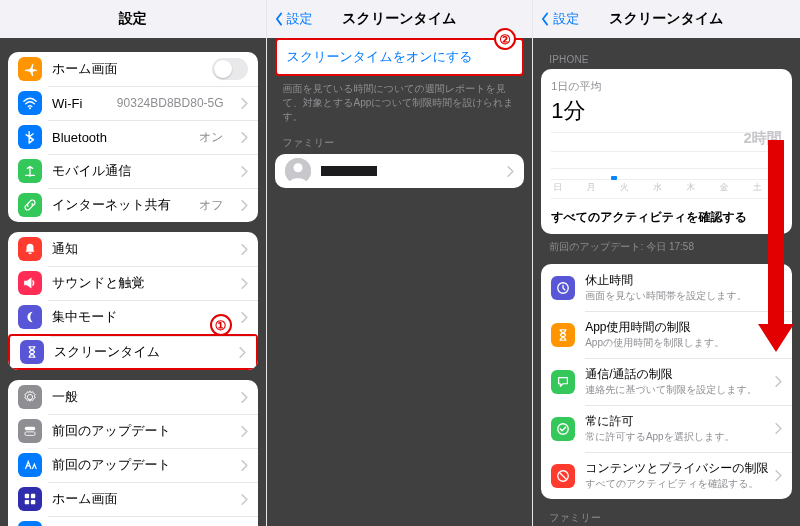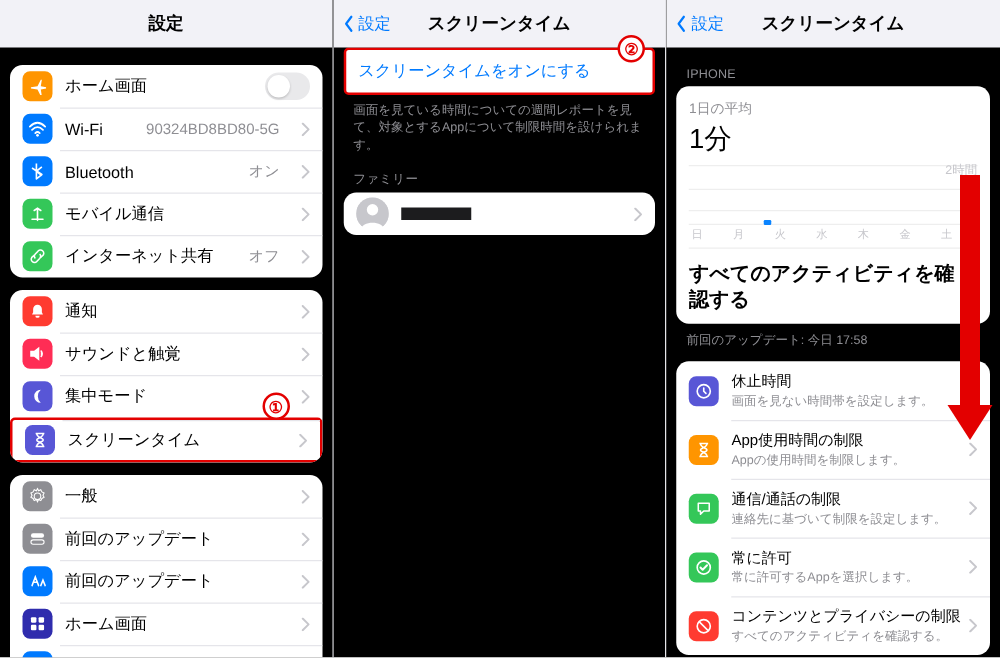--- a/index.html
+++ b/index.html
@@ -1,18 +1,18 @@
 <!DOCTYPE html>
 <html><head>
 <meta charset="utf-8">
 <style>
   *{box-sizing:border-box;margin:0;padding:0;font-family:-apple-system,"Hiragino Sans","Hiragino Kaku Gothic ProN",sans-serif;}
   body{background:#fff;width:800px;height:526px;overflow:hidden;}
   .wrap{display:flex;width:800px;height:526px;}
-  .pane{width:266.6px;height:526px;background:#000000;position:relative;overflow:hidden;border-right:1px solid #e5e5ea;}
+  .pane{width:266.6px;height:526px;background:#404040;position:relative;overflow:hidden;border-right:1px solid #e5e5ea;}
   .pane:last-child{border-right:none;}
   .navbar{height:38px;display:flex;align-items:center;justify-content:center;position:relative;background:#f2f2f7;}
   .navtitle{font-size:14px;font-weight:600;color:#000;}
   .navback{position:absolute;left:6px;top:0;height:38px;display:flex;align-items:center;color:#007aff;font-size:13px;}
   .navback svg{width:12px;height:14px;margin-right:2px;}
   .group{margin:10px 8px 0 8px;background:#fff;border-radius:10px;overflow:hidden;}
   .group.first{margin-top:14px;}
   .row{display:flex;align-items:center;min-height:34px;padding:4px 10px 4px 10px;position:relative;}
   .row + .row::before{content:"";position:absolute;left:40px;right:0;top:0;height:1px;background:#e5e5ea;}
   .icon{width:24px;height:24px;border-radius:6px;margin-right:10px;flex-shrink:0;display:flex;align-items:center;justify-content:center;}
@@ -29,25 +29,25 @@
   .section-label{font-size:10px;color:#8e8e93;padding:12px 16px 4px 16px;letter-spacing:.02em;}
   .badge{position:absolute;width:22px;height:22px;border-radius:50%;border:2px solid #e30000;color:#e30000;font-size:13px;font-weight:700;display:flex;align-items:center;justify-content:center;background:#fff;}
   .avatar{width:26px;height:26px;border-radius:50%;background:#d1d1d6;margin-right:10px;display:flex;align-items:center;justify-content:center;}
   .avatar svg{width:26px;height:26px;}
   .redact{width:56px;height:10px;background:#1c1c1e;}
   .card{margin:6px 8px 0 8px;background:#fff;border-radius:10px;padding:10px 10px 8px 10px;}
   .avglabel{font-size:11px;color:#8e8e93;}
   .avgval{font-size:22px;color:#000;font-weight:400;margin-top:2px;}
   .chart{height:60px;margin-top:6px;position:relative;border-top:1px solid #eee;}
   .chart .grid{position:absolute;left:0;right:0;height:1px;background:#eee;}
-  .chart .ylab{position:absolute;right:0;font-size:10px;color:#c7c7cc;}
+  .chart .ylab{position:absolute;right:0;font-size:15px;color:#c7c7cc;font-weight:bold;}
   .chart .days{position:absolute;bottom:-2px;left:0;right:18px;display:flex;justify-content:space-between;font-size:9px;color:#c7c7cc;padding:0 2px;}
   .chart .bar{position:absolute;bottom:12px;width:6px;background:#0a84ff;border-radius:1px;}
   .allact{display:flex;align-items:center;justify-content:space-between;padding:10px 0 0 0;margin-top:6px;border-top:1px solid #eee;}
-  .allact .t{font-size:16px;font-weight:600;color:#000;}
+  .allact .t{font-size:12px;font-weight:600;color:#000;}
   .lastupd{font-size:10px;color:#8e8e93;padding:6px 16px 0 16px;}
   .opt{display:flex;align-items:center;padding:8px 10px;position:relative;min-height:42px;}
   .opt + .opt::before{content:"";position:absolute;left:44px;right:0;top:0;height:1px;background:#e5e5ea;}
   .opt .tx{flex:1;min-width:0;}
   .opt .tt{font-size:12px;color:#000;white-space:nowrap;overflow:hidden;text-overflow:ellipsis;}
   .opt .ds{font-size:10px;color:#8e8e93;white-space:nowrap;overflow:hidden;text-overflow:ellipsis;}
   .arrow-ann{position:absolute;right:6px;top:140px;width:36px;height:220px;pointer-events:none;}
   .arrow-ann .shaft{position:absolute;left:10px;top:0;width:16px;height:186px;background:#e30000;}
   .arrow-ann .head{position:absolute;left:0;top:184px;width:0;height:0;border-left:18px solid transparent;border-right:18px solid transparent;border-top:28px solid #e30000;}
 </style>

